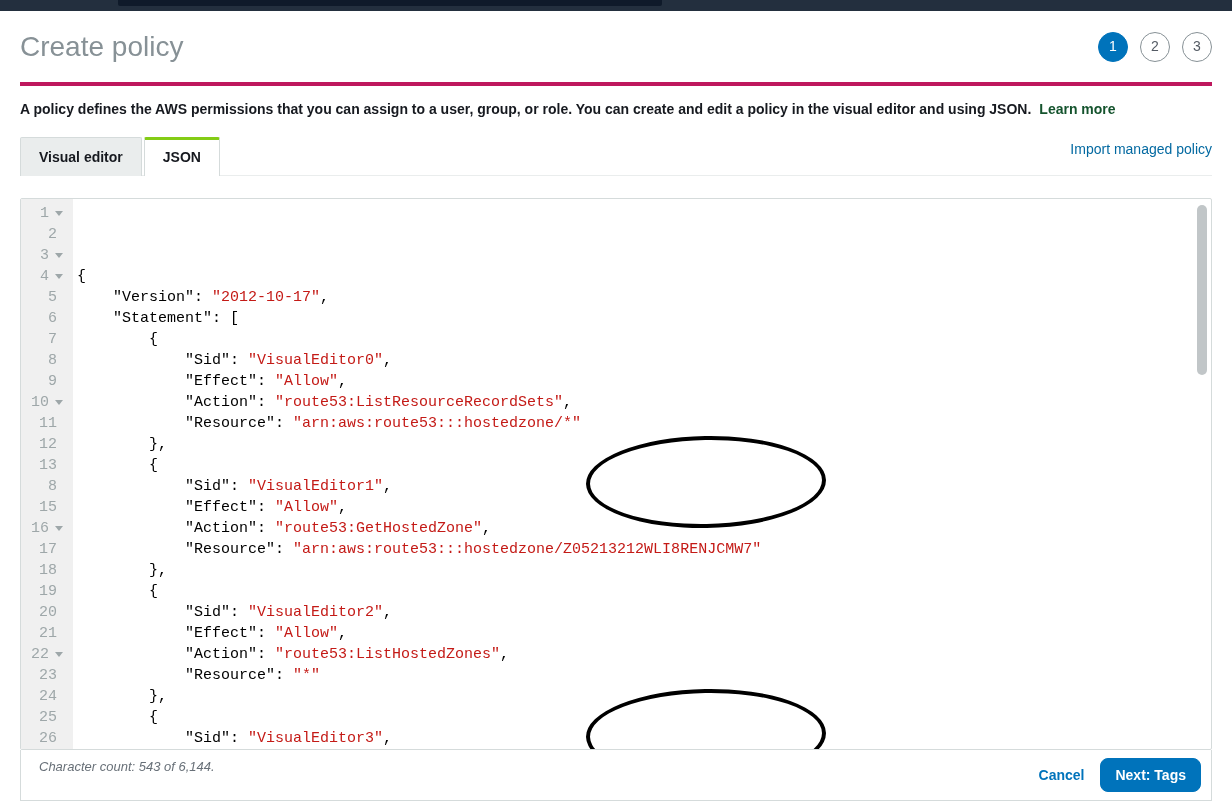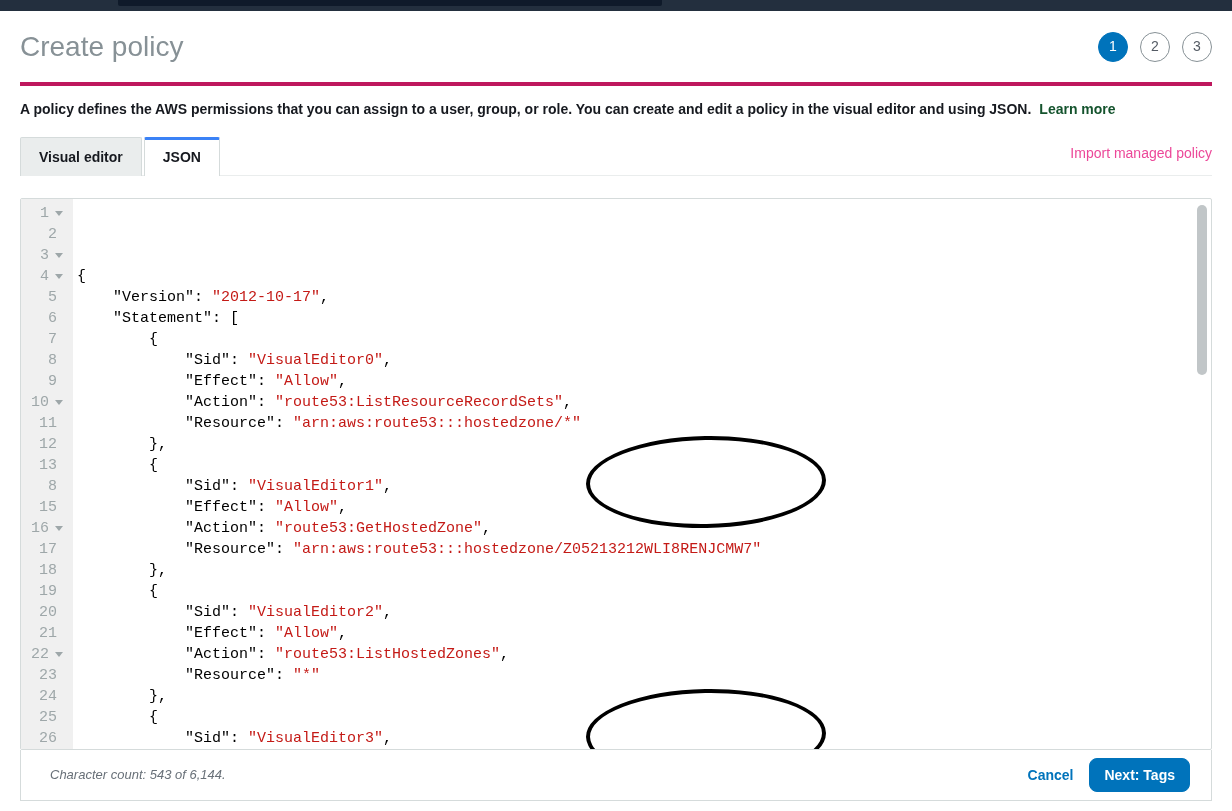--- a/index.html
+++ b/index.html
@@ -75,21 +75,21 @@
     font-weight: bold;
   }
   .intro-row .learn-more {
     color: #14532d;
     text-decoration: none;
     margin-left: 8px;
   }
 
   .tabs-row {
     display: flex;
-    align-items: flex-end;
+    align-items: center;
     justify-content: space-between;
     padding-bottom: 0;
     border-bottom: 1px solid #eaeded;
   }
   .tabs {
     display: flex;
     gap: 2px;
   }
   .tab {
     padding: 10px 18px 9px 18px;
@@ -98,25 +98,25 @@
     background: #eaeded;
     color: #16191f;
     font-weight: 700;
     cursor: pointer;
     position: relative;
     top: 1px;
     border-radius: 2px 2px 0 0;
   }
   .tab.active {
     background: #fff;
-    border-top: 3px solid #3b82f6;
+    border-top: 3px solid #84cc16;
     padding-top: 8px;
   }
   .import-link {
-    color: #ec4899;
+    color: #0369a1;
     text-decoration: none;
     margin-bottom: 12px;
   }
 
   .editor-frame {
     margin-top: 22px;
     border: 1px solid #d5dbdb;
     border-radius: 2px;
     position: relative;
     height: 552px;
@@ -185,23 +185,23 @@
   }
   .ellipse.e2 {
     left: 565px; top: 490px;
     width: 240px; height: 92px;
     transform: rotate(-1deg);
   }
 
   .footer-bar {
     border: 1px solid #d5dbdb;
     border-top: none;
-    padding: 8px 21px;
-    display: flex;
-    align-items: center;
+    padding: 8px 10px;
+    display: flex;
+    align-items: flex-start;
     justify-content: space-between;
   }
   .char-count {
     color: #687078;
     font-style: italic;
     font-size: 13px;
     padding-left: 8px;
   }
   .actions { display: flex; gap: 4px; align-items: center; }
   .btn-cancel {

